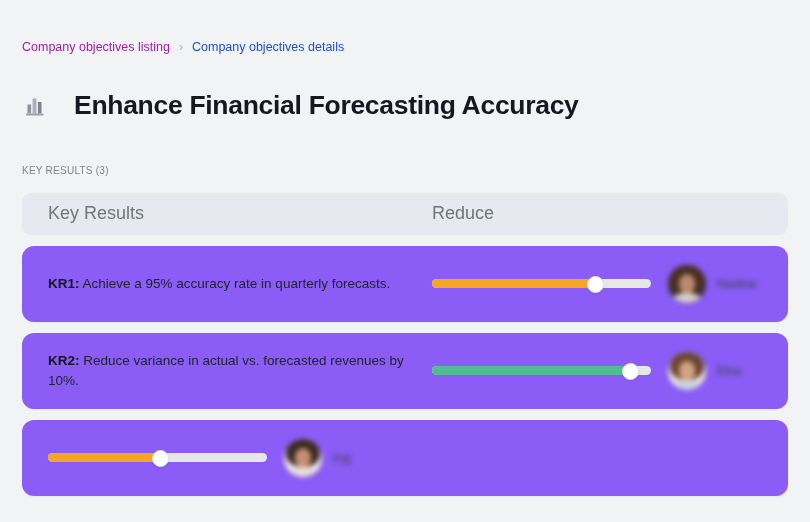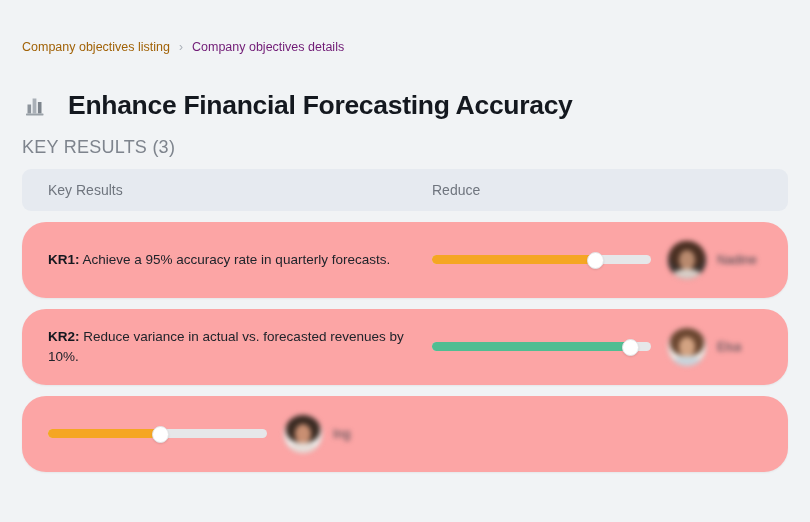--- a/index.html
+++ b/index.html
@@ -26,60 +26,61 @@
   
   .breadcrumb {
     display: flex;
     align-items: center;
     gap: 9px;
     padding-top: 39px;
     font-size: 12.5px;
     line-height: 16px;
   }
   .crumb-link {
-    color: #a16207;
+    color: #a21caf;
     cursor: pointer;
     white-space: nowrap;
   }
   .crumb-sep {
     color: #aab0b8;
     font-size: 12px;
     transform: translateY(-0.5px);
   }
   .crumb-current {
-    color: #701a75;
+    color: #1d4ed8;
     white-space: nowrap;
   }
 
   
   .title-row {
     display: flex;
     align-items: center;
-    gap: 20px;
+    gap: 26px;
     margin-top: 16px;
   }
   .title-icon {
     width: 26px;
     height: 26px;
     flex: 0 0 auto;
     display: block;
     transform: translateY(1px);
   }
   .page-title {
     font-size: 26.5px;
     font-weight: 700;
     color: #14181f;
     letter-spacing: -0.3px;
     line-height: 32px;
     white-space: nowrap;
   }
 
   
   .section-label {
-    font-size: 18px;
+    margin-top: 24px;
+    font-size: 10px;
     color: #7e848d;
     letter-spacing: 0.25px;
     line-height: 16px;
   }
 
   
   .kr-table {
     margin-top: 14px;
     width: 766px;
   }
@@ -90,30 +91,30 @@
     height: 42px;
     background: #e6eaf0;
     border-radius: 9px;
     padding: 0 0 0 26px;
     box-sizing: border-box;
   }
   .kr-head .col-kr   { width: 384px; }
   .kr-head .col-st   { width: 236px; }
   .kr-head .col-own  { width: 120px; }
   .kr-head span {
-    font-size: 14px;
+    font-size: 18px;
     color: #6f757e;
     font-weight: 400;
   }
 
   .kr-row {
     display: flex;
     align-items: center;
-    background: #fca5a5;
-    border-radius: 24px;
+    background: #8b5cf6;
+    border-radius: 12px;
     margin-top: 11px;
     height: 76px;
     padding: 0 0 0 26px;
     box-sizing: border-box;
     box-shadow: 0 1px 2px rgba(18,22,28,0.05);
   }
   .cell-kr {
     width: 384px;
     padding-right: 26px;
     box-sizing: border-box;

